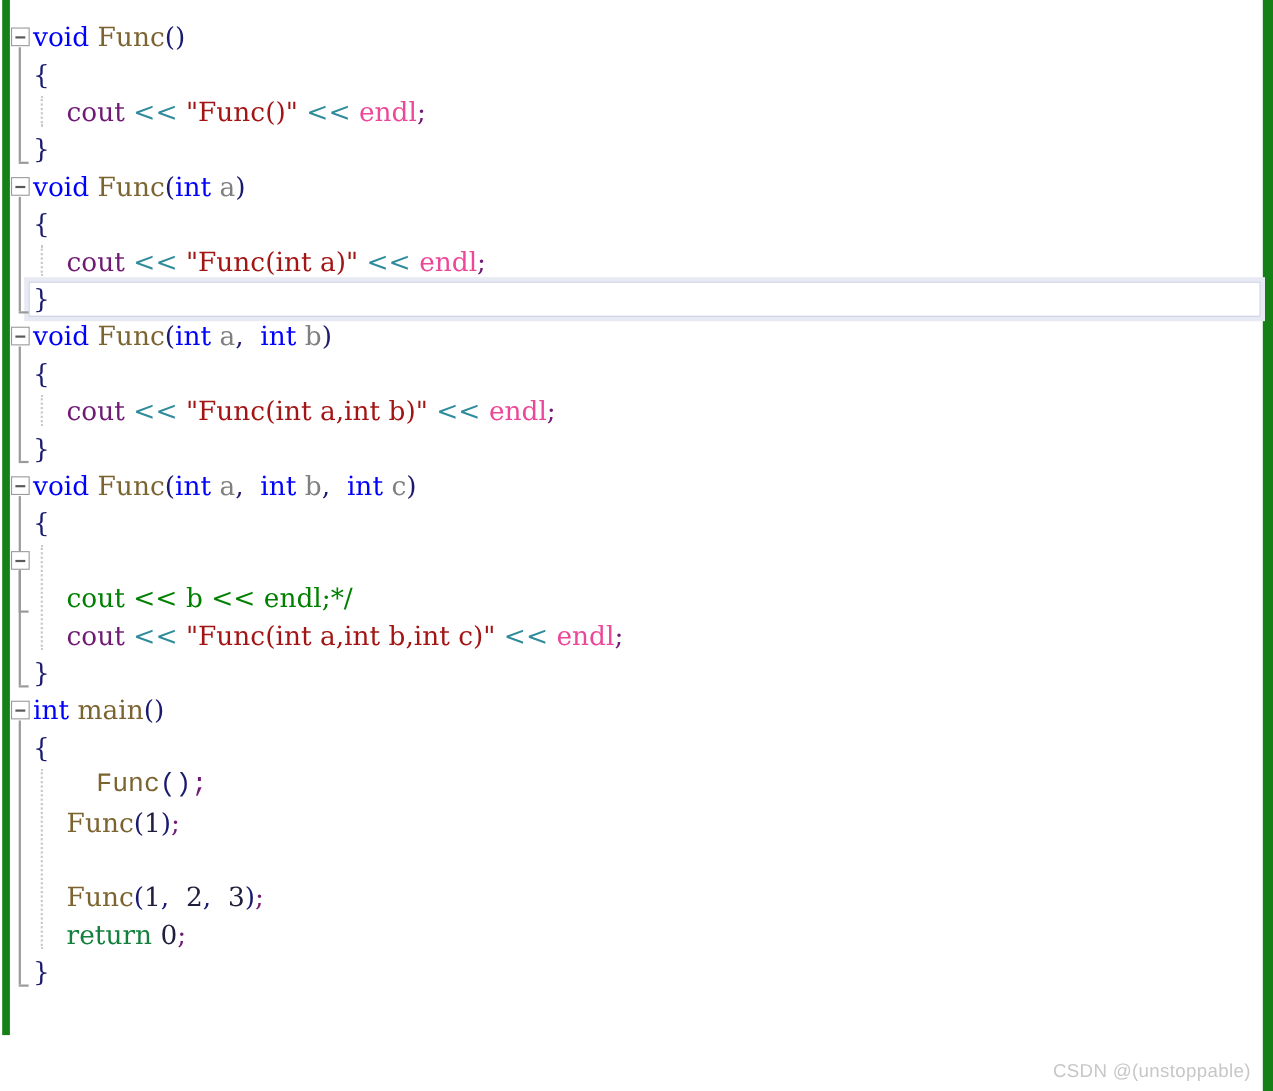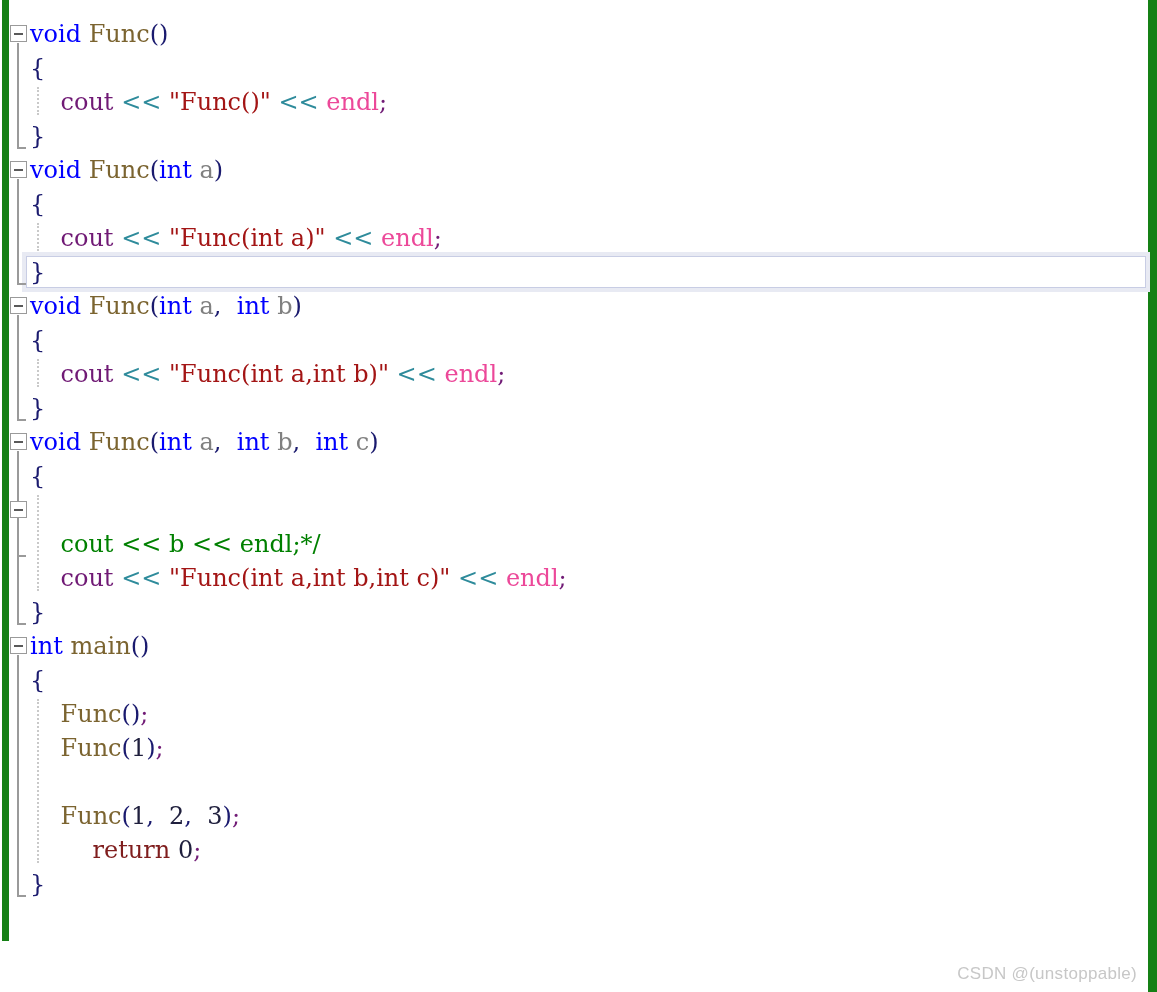--- a/index.html
+++ b/index.html
@@ -106,21 +106,21 @@
   
   .tok-kw      { color: #0000ff; }   
   .tok-fn      { color: #7b6430; }   
   .tok-punct   { color: #1a1a6e; }   
   .tok-plain   { color: #701a75; }   
   .tok-param   { color: #808080; }   
   .tok-op      { color: #2e8b9b; }   
   .tok-str     { color: #a31515; }   
   .tok-endl    { color: #ec4899; }   
   .tok-comment { color: #008000; }   
-  .tok-ctrl    { color: #7f1d1d; margin-left: 32px; }   
+  .tok-ctrl    { color: #15803d; }   
   .tok-num     { color: #1f1f3d; }   
 
   
   #watermark {
     position: absolute;
     right: 20px;
     bottom: 8px;
     color: #c7c7c7;
     font-family: "Liberation Sans", sans-serif;
     font-size: 17px;
@@ -174,21 +174,21 @@
       <div class="code-line" style="top: 323px;"><span class="line-text"><span class="tok-punct">{</span></span></div>
       <div class="code-line" style="top: 357px;"><span class="line-text"><span class="tok-plain">    cout </span><span class="tok-op">&lt;&lt;</span><span class="tok-plain"> </span><span class="tok-str">"Func(int a,int b)"</span><span class="tok-plain"> </span><span class="tok-op">&lt;&lt;</span><span class="tok-plain"> </span><span class="tok-endl">endl</span><span class="tok-plain">;</span></span></div>
       <div class="code-line" style="top: 391px;"><span class="line-text"><span class="tok-punct">}</span></span></div>
       <div class="code-line" style="top: 425px;"><span class="line-text"><span class="tok-kw">void</span><span class="tok-plain"> </span><span class="tok-fn">Func</span><span class="tok-punct">(</span><span class="tok-kw">int</span><span class="tok-plain"> </span><span class="tok-param">a</span><span class="tok-punct">,  </span><span class="tok-kw">int</span><span class="tok-plain"> </span><span class="tok-param">b</span><span class="tok-punct">,  </span><span class="tok-kw">int</span><span class="tok-plain"> </span><span class="tok-param">c</span><span class="tok-punct">)</span></span></div>
       <div class="code-line" style="top: 459px;"><span class="line-text"><span class="tok-punct">{</span></span></div>
       <div class="code-line" style="top: 527px;"><span class="line-text"><span class="tok-comment">    cout &lt;&lt; b &lt;&lt; endl;*/</span></span></div>
       <div class="code-line" style="top: 561px;"><span class="line-text"><span class="tok-plain">    cout </span><span class="tok-op">&lt;&lt;</span><span class="tok-plain"> </span><span class="tok-str">"Func(int a,int b,int c)"</span><span class="tok-plain"> </span><span class="tok-op">&lt;&lt;</span><span class="tok-plain"> </span><span class="tok-endl">endl</span><span class="tok-plain">;</span></span></div>
       <div class="code-line" style="top: 595px;"><span class="line-text"><span class="tok-punct">}</span></span></div>
       <div class="code-line" style="top: 629px;"><span class="line-text"><span class="tok-kw">int</span><span class="tok-plain"> </span><span class="tok-fn">main</span><span class="tok-punct">()</span></span></div>
       <div class="code-line" style="top: 663px;"><span class="line-text"><span class="tok-punct">{</span></span></div>
-      <div class="code-line" style="top: 697px;"><span class="line-text"><span class="tok-plain">    </span><span class="tok-fn">Func</span><span class="tok-punct">()</span><span class="tok-plain">;</span></span></div>
+      <div class="code-line" style="top: 697px; font-family: Liberation Mono, monospace;"><span class="line-text"><span class="tok-plain">    </span><span class="tok-fn">Func</span><span class="tok-punct">()</span><span class="tok-plain">;</span></span></div>
       <div class="code-line" style="top: 731px; text-decoration: underline;"><span class="line-text"><span class="tok-plain">    </span><span class="tok-fn">Func</span><span class="tok-punct">(</span><span class="tok-num">1</span><span class="tok-punct">)</span><span class="tok-plain">;</span></span></div>
       <div class="code-line" style="top: 799px;"><span class="line-text"><span class="tok-plain">    </span><span class="tok-fn">Func</span><span class="tok-punct">(</span><span class="tok-num">1</span><span class="tok-punct">,  </span><span class="tok-num">2</span><span class="tok-punct">,  </span><span class="tok-num">3</span><span class="tok-punct">)</span><span class="tok-plain">;</span></span></div>
       <div class="code-line" style="top: 833px;"><span class="line-text"><span class="tok-plain">    </span><span class="tok-ctrl">return</span><span class="tok-plain"> </span><span class="tok-num">0</span><span class="tok-plain">;</span></span></div>
       <div class="code-line" style="top: 867px;"><span class="line-text"><span class="tok-punct">}</span></span></div>
     </div>
 
   <div id="watermark">CSDN @(unstoppable)</div>
 </div>
 
 </body></html>

